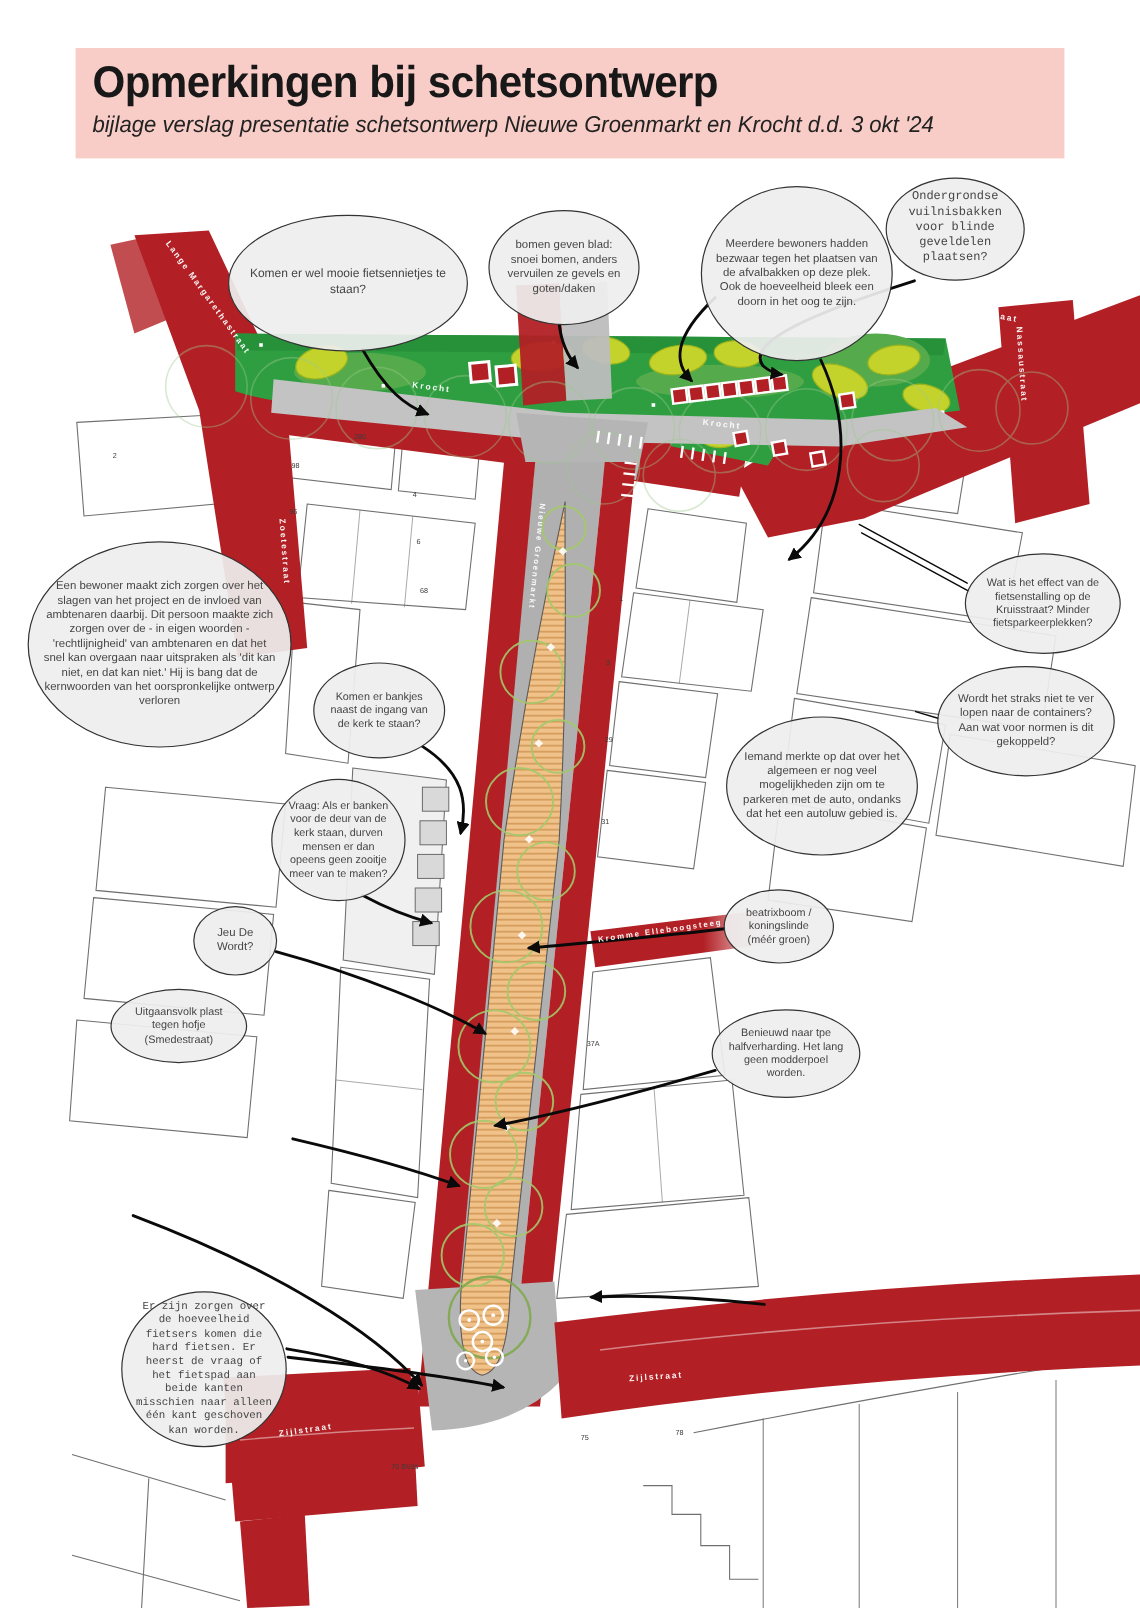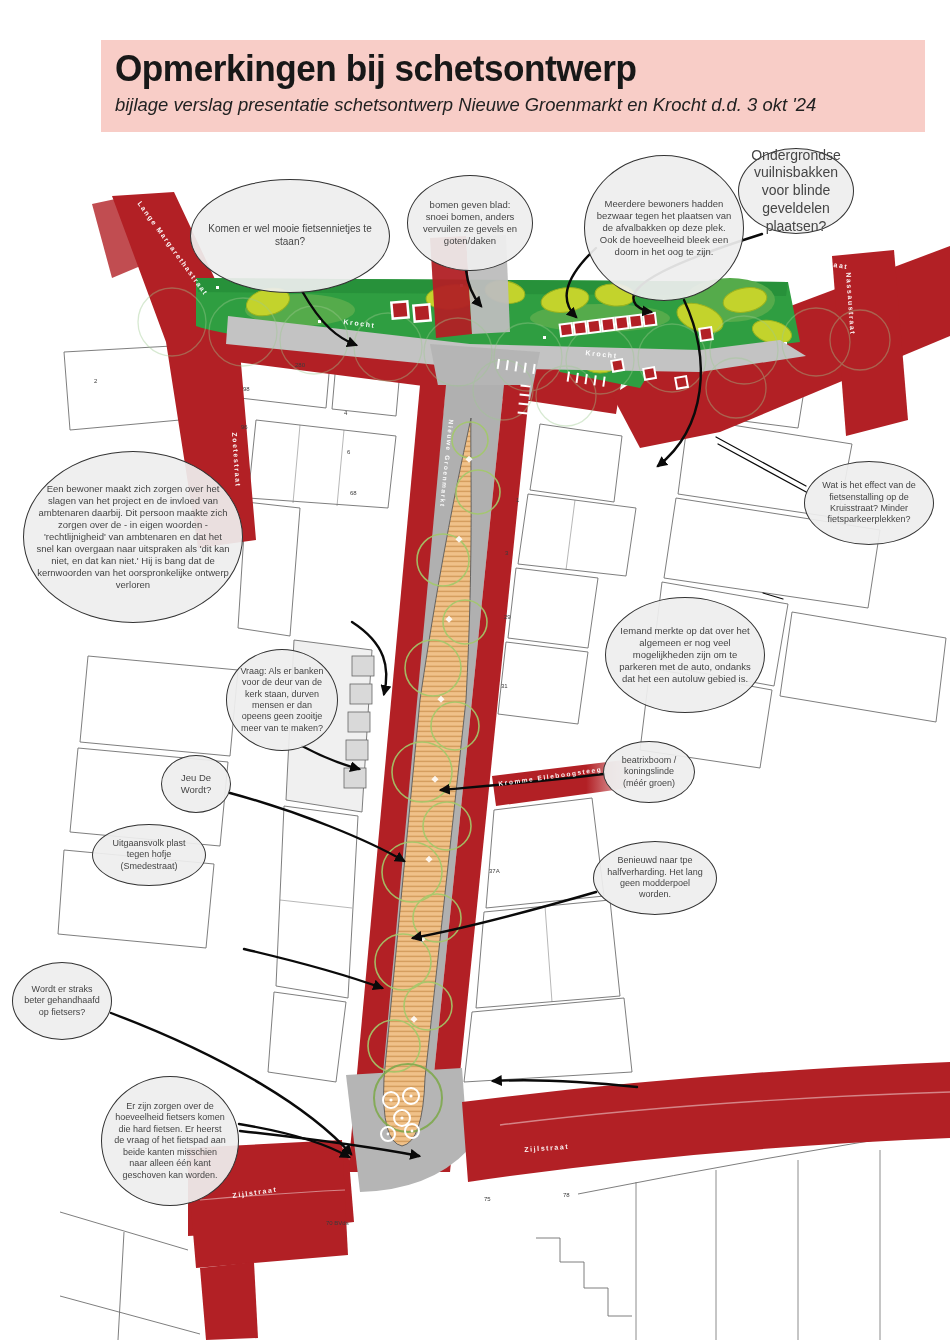--- a/index.html
+++ b/index.html
@@ -1,19 +1,19 @@
 <!DOCTYPE html>
 <html><head>
 <meta charset="utf-8">
 <style>
   html,body{margin:0;padding:0;background:#fff;}
   .page{position:relative;width:950px;height:1340px;background:#fff;overflow:hidden;
         font-family:"Liberation Sans",sans-serif;}
   .hdr{position:absolute;left:63px;top:40px;width:824px;height:92px;z-index:40;
-       padding:10px 14px;box-sizing:border-box;margin-left:38px;}
+       padding:10px 14px;box-sizing:border-box;}
   .hdr h1{margin:0;font-size:37px;font-weight:800;color:#181818;letter-spacing:-.5px;
           transform:scaleX(.95);transform-origin:left;line-height:1.05;}
   .hdr .sub{margin-top:5px;font-size:19px;font-style:italic;color:#222;
             transform:scaleX(.97);transform-origin:left;}
   .mapsvg{position:absolute;left:0;top:0;z-index:1;}
   .bubble{position:absolute;z-index:30;border-radius:50%;background:rgba(238,238,238,.93);
           border:1.4px solid #333;display:flex;align-items:center;justify-content:center;
           text-align:center;color:#454545;padding:7px 11px;box-sizing:border-box;
           font-size:9.5px;line-height:1.27;}
   .slabel{position:absolute;z-index:20;color:#fff;font-size:7px;font-weight:bold;
@@ -289,25 +289,26 @@
   <span class="pnum" style="left:504px;top:614px;">29</span>
   <span class="pnum" style="left:501px;top:683px;">31</span>
   <span class="pnum" style="left:489px;top:868px;">37A</span>
   <span class="pnum" style="left:484px;top:1196px;">75</span>
   <span class="pnum" style="left:563px;top:1192px;">78</span>
   <span class="pnum" style="left:326px;top:1220px;">70 BVds</span>
 
   <div class="bubble" style="left:190px;top:179px;width:200px;height:114px;font-size:10px;">Komen er wel mooie fietsennietjes te staan?</div>
   <div class="bubble" style="left:584px;top:155px;width:160px;height:146px;">Meerdere bewoners hadden bezwaar tegen het plaatsen van de afvalbakken op deze plek. Ook de hoeveelheid bleek een doorn in het oog te zijn.</div>
   <div class="bubble" style="left:407px;top:175px;width:126px;height:96px;">bomen geven blad: snoei bomen, anders vervuilen ze gevels en goten/daken</div>
-  <div class="bubble" style="left:738px;top:148px;width:116px;height:86px;font-size:14px;">Ondergrondse vuilnisbakken voor blinde geveldelen plaatsen?</div>
+  <div class="bubble" style="left:738px;top:148px;width:116px;height:86px;font-size:10px;font-family:Liberation Mono, monospace;">Ondergrondse vuilnisbakken voor blinde geveldelen plaatsen?</div>
   <div class="bubble" style="left:23px;top:451px;width:220px;height:172px;">Een bewoner maakt zich zorgen over het slagen van het project en de invloed van ambtenaren daarbij. Dit persoon maakte zich zorgen over de - in eigen woorden - 'rechtlijnigheid' van ambtenaren en dat het snel kan overgaan naar uitspraken als 'dit kan niet, en dat kan niet.' Hij is bang dat de kernwoorden van het oorspronkelijke ontwerp verloren</div>
   <div class="bubble" style="left:804px;top:461px;width:130px;height:84px;font-size:9px;">Wat is het effect van de fietsenstalling op de Kruisstraat? Minder fietsparkeerplekken?</div>
+  <div class="bubble" style="left:781px;top:555px;width:148px;height:92px;">Wordt het straks niet te ver lopen naar de containers? Aan wat voor normen is dit gekoppeld?</div>
+  <div class="bubble" style="left:261px;top:552px;width:110px;height:80px;font-size:9px;">Komen er bankjes naast de ingang van de kerk te staan?</div>
   <div class="bubble" style="left:605px;top:597px;width:160px;height:116px;">Iemand merkte op dat over het algemeen er nog veel mogelijkheden zijn om te parkeren met de auto, ondanks dat het een autoluw gebied is.</div>
   <div class="bubble" style="left:226px;top:649px;width:112px;height:102px;font-size:9px;">Vraag: Als er banken voor de deur van de kerk staan, durven mensen er dan opeens geen zooitje meer van te maken?</div>
   <div class="bubble" style="left:161px;top:755px;width:70px;height:58px;">Jeu De Wordt?</div>
   <div class="bubble" style="left:603px;top:741px;width:92px;height:62px;font-size:9px;">beatrixboom / koningslinde (méér groen)</div>
   <div class="bubble" style="left:92px;top:824px;width:114px;height:62px;font-size:9px;">Uitgaansvolk plast tegen hofje (Smedestraat)</div>
   <div class="bubble" style="left:593px;top:841px;width:124px;height:74px;font-size:9px;">Benieuwd naar tpe halfverharding. Het lang geen modderpoel worden.</div>
-  <div class="bubble" style="left:12px;top:962px;width:100px;height:78px;font-size:9px;">Wordt er straks beter gehandhaafd op fietsers?</div>
-  <div class="bubble" style="left:101px;top:1076px;width:138px;height:130px;font-size:9px;">Er zijn zorgen over de hoeveelheid fietsers komen die hard fietsen. Er heerst de vraag of het fietspad aan beide kanten misschien naar alleen één kant geschoven kan worden.</div>
+  <div class="bubble" style="left:101px;top:1076px;width:138px;height:130px;font-size:9px;font-family:Liberation Mono, monospace;">Er zijn zorgen over de hoeveelheid fietsers komen die hard fietsen. Er heerst de vraag of het fietspad aan beide kanten misschien naar alleen één kant geschoven kan worden.</div>
 
 </div>
 
 </body></html>

